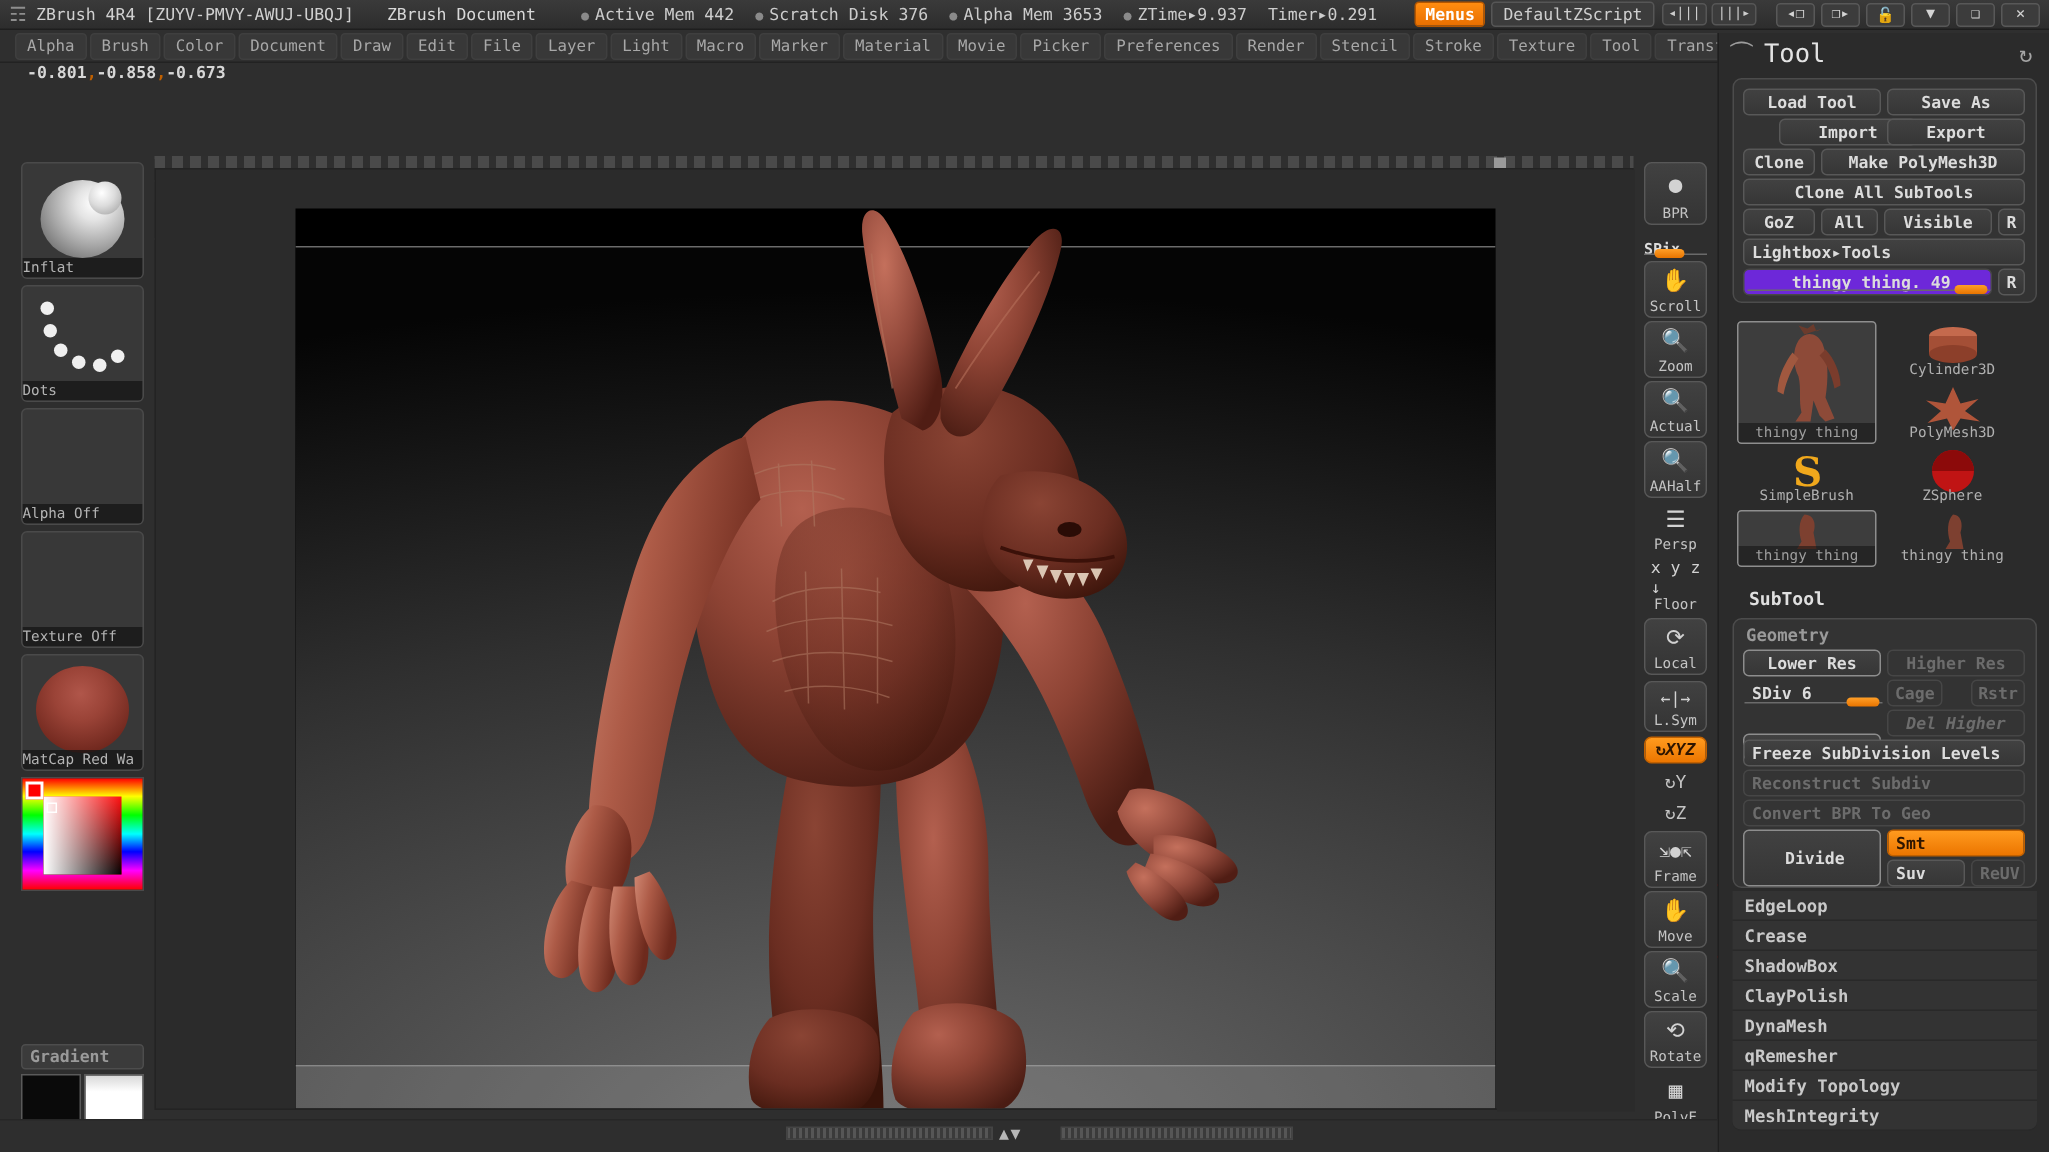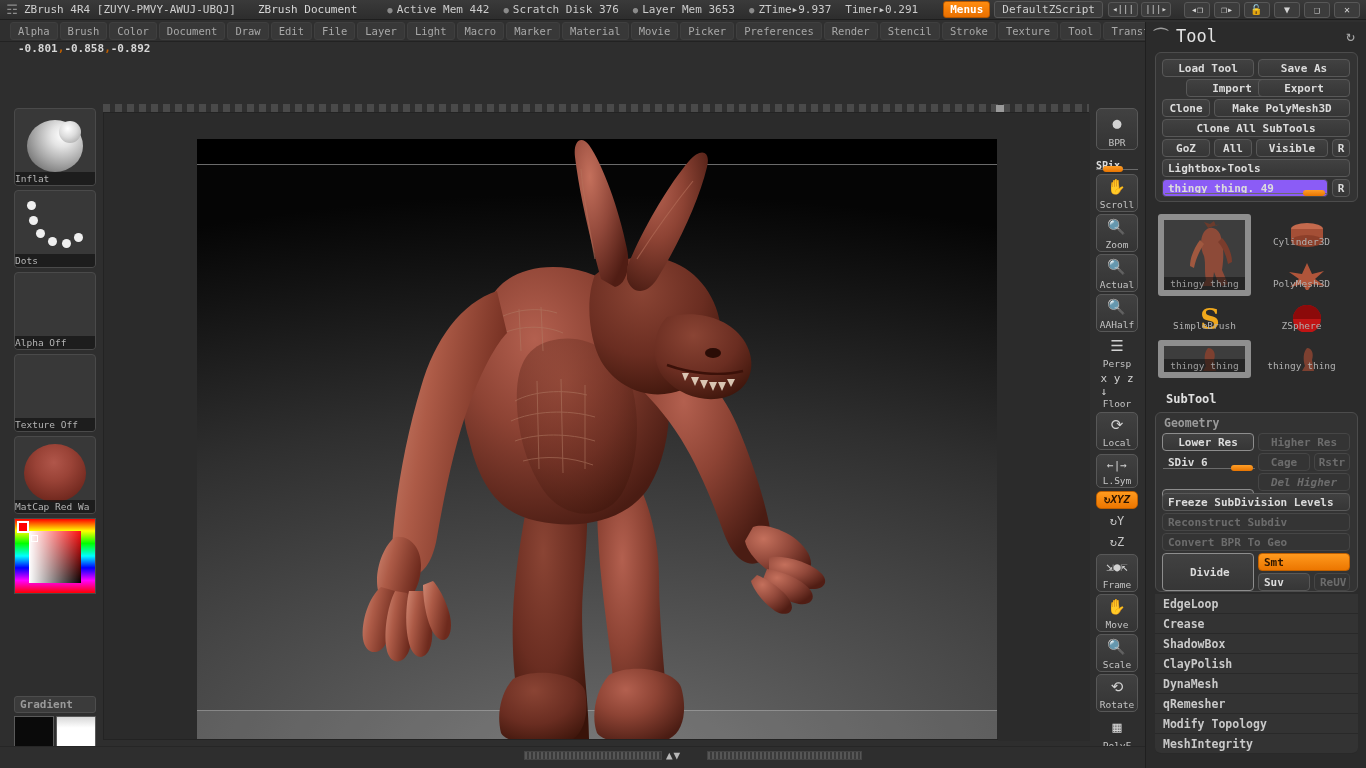--- a/index.html
+++ b/index.html
@@ -246,21 +246,21 @@
     position:absolute;background:linear-gradient(#414141,#363636);border:1px solid #585858;
     border-radius:4px;color:#dcdcdc;font-size:11px;font-weight:bold;height:18px;
     display:flex;align-items:center;justify-content:center;
   }
   .tbtn.dim{color:#6c6c6c;border-color:#464646;background:#343434;}
   .tbtn.orange{background:linear-gradient(#ff9a1e,#ec7600);border-color:#c06000;color:#2d1500;}
   .tbtn.left{justify-content:flex-start;padding-left:5px;}
 
   .toolthumbs{position:absolute;left:9px;top:192px;width:203px;height:164px;}
   .tt{
-    position:absolute;width:93px;height:54px;border:6px solid #0f766e;border-radius:3px;
+    position:absolute;width:93px;height:54px;border:1px solid #0f766e;border-radius:3px;
     background:#333;overflow:hidden;
   }
   .tt.sel{border-color:#8e8e8e;background:#3d3d3d;}
   .tt .cap{position:absolute;left:0;bottom:0;width:100%;height:13px;line-height:13px;text-align:center;
      font-size:9.5px;color:#9e9e9e;background:rgba(18,18,18,.55);}
   .tt.nobg{background:transparent;border-color:transparent;}
   .tt.nobg .cap{background:transparent;color:#b0b0b0;}
 
   .subtool-lbl{position:absolute;left:20px;top:370px;font-size:12px;font-weight:bold;color:#e0e0e0;}
   #geometry{top:390px;height:180px;}
@@ -291,21 +291,21 @@
 
 <div class="app">
 
   <div class="titlebar">
     <div class="tb-logo">☶</div>
     <div class="tb-title">ZBrush 4R4 [ZUYV-PMVY-AWUJ-UBQJ]</div>
     <div class="tb-doc">ZBrush Document</div>
 
     <div class="tb-stat"><span class="dot">●</span><span>Active Mem</span> <span>442</span></div>
     <div class="tb-stat"><span class="dot">●</span><span>Scratch Disk</span> <span>376</span></div>
-    <div class="tb-stat"><span class="dot">●</span><span>Layer Mem</span> <span>3653</span></div>
+    <div class="tb-stat"><span class="dot">●</span><span>Alpha Mem</span> <span>3653</span></div>
     <div class="tb-stat"><span class="dot">●</span><span>ZTime</span>▸<span>9.937</span></div>
     <div class="tb-stat"><span>Timer</span>▸<span>0.291</span></div>
 
     <div class="tb-spacer"></div>
     <div class="tb-menus">Menus</div>
     <div class="tb-zscript">DefaultZScript</div>
     <div class="tb-ico">◂|||</div>
     <div class="tb-ico">|||▸</div>
     <div class="tb-gap"></div>
     <div class="tb-win">◂❐</div>
@@ -336,21 +336,21 @@
     <div class="menu-item">Stencil</div>
     <div class="menu-item">Stroke</div>
     <div class="menu-item">Texture</div>
     <div class="menu-item">Tool</div>
     <div class="menu-item">Transform</div>
     <div class="menu-item">Zplugin</div>
     <div class="menu-item">Zscript</div>
   </div>
 
   <div class="coords">
-    <span>-0.801</span><span class="c">,</span><span>-0.858</span><span class="c">,</span><span>-0.892</span>
+    <span>-0.801</span><span class="c">,</span><span>-0.858</span><span class="c">,</span><span>-0.673</span>
   </div>
 
   <div class="toolbar">
 
     <div class="btn" id="proj-master">
       <span>Projection</span>
       <span>Master</span>
       <span class="arrow"></span>
     </div>
 
@@ -672,21 +672,21 @@
       <div class="tbtn" style="left:6px;top:26px;width:92px;margin-left:24px;">Import</div>
       <div class="tbtn" style="left:102px;top:26px;width:92px;">Export</div>
       <div class="tbtn" style="left:6px;top:46px;width:48px;">Clone</div>
       <div class="tbtn" style="left:58px;top:46px;width:136px;">Make PolyMesh3D</div>
       <div class="tbtn" style="left:6px;top:66px;width:188px;">Clone All SubTools</div>
       <div class="tbtn" style="left:6px;top:86px;width:48px;">GoZ</div>
       <div class="tbtn" style="left:58px;top:86px;width:38px;">All</div>
       <div class="tbtn" style="left:100px;top:86px;width:72px;">Visible</div>
       <div class="tbtn" style="left:176px;top:86px;width:18px;">R</div>
       <div class="tbtn left" style="left:6px;top:106px;width:188px;">Lightbox▸Tools</div>
-      <div class="tbtn left" style="left:6px;top:126px;width:166px;background:#8b5cf6;border-color:#484848;position:absolute;">
+      <div class="tbtn left" style="left:6px;top:126px;width:166px;background:#6d28d9;border-color:#484848;position:absolute;justify-content:center;">
         <span>thingy thing. 49</span>
         <span style="position:absolute;left:2px;bottom:2px;width:162px;height:1px;background:#6b6b6b;"></span>
         <span style="position:absolute;right:2px;bottom:0;width:22px;height:6px;border-radius:3px;background:linear-gradient(#ff9f28,#e87400);"></span>
       </div>
       <div class="tbtn" style="left:176px;top:126px;width:18px;">R</div>
     </div>
 
     <div class="toolthumbs">
       <div class="tt sel" style="left:3px;top:0px;height:82px;">
         <svg width="93" height="70" viewBox="0 0 93 70">
@@ -743,21 +743,21 @@
     <div class="group" id="geometry">
       <div class="geo-title">Geometry</div>
       <div class="tbtn" style="left:6px;top:20px;width:92px;border-color:#8d8d8d;">Lower Res</div>
       <div class="tbtn dim" style="left:102px;top:20px;width:92px;">Higher Res</div>
 
       <div class="tbtn left" style="left:6px;top:40px;width:92px;background:transparent;border-color:transparent;">
         <span>SDiv 6</span>
         <span style="position:absolute;left:0;bottom:1px;width:92px;height:1px;background:#6b6b6b;"></span>
         <span style="position:absolute;right:0;bottom:-1px;width:22px;height:6px;border-radius:3px;background:linear-gradient(#ff9f28,#e87400);"></span>
       </div>
-      <div class="tbtn dim" style="left:102px;top:40px;width:52px;">Cage</div>
+      <div class="tbtn dim" style="left:102px;top:40px;width:37px;">Cage</div>
       <div class="tbtn dim" style="left:158px;top:40px;width:36px;">Rstr</div>
 
       <div class="tbtn" style="left:6px;top:60px;width:92px;border-color:#8d8d8d;margin-top:16px;">Del Lower</div>
       <div class="tbtn dim" style="left:102px;top:60px;width:92px;font-style:italic;">Del Higher</div>
       <div class="tbtn left" style="left:6px;top:80px;width:188px;">Freeze SubDivision Levels</div>
       <div class="tbtn dim left" style="left:6px;top:100px;width:188px;">Reconstruct Subdiv</div>
       <div class="tbtn dim left" style="left:6px;top:120px;width:188px;">Convert BPR To Geo</div>
 
       <div class="tbtn left" style="left:6px;top:140px;width:92px;height:38px;border-color:#8d8d8d;padding-left:27px;">Divide</div>
       <div class="tbtn orange left" style="left:102px;top:140px;width:92px;">Smt</div>

